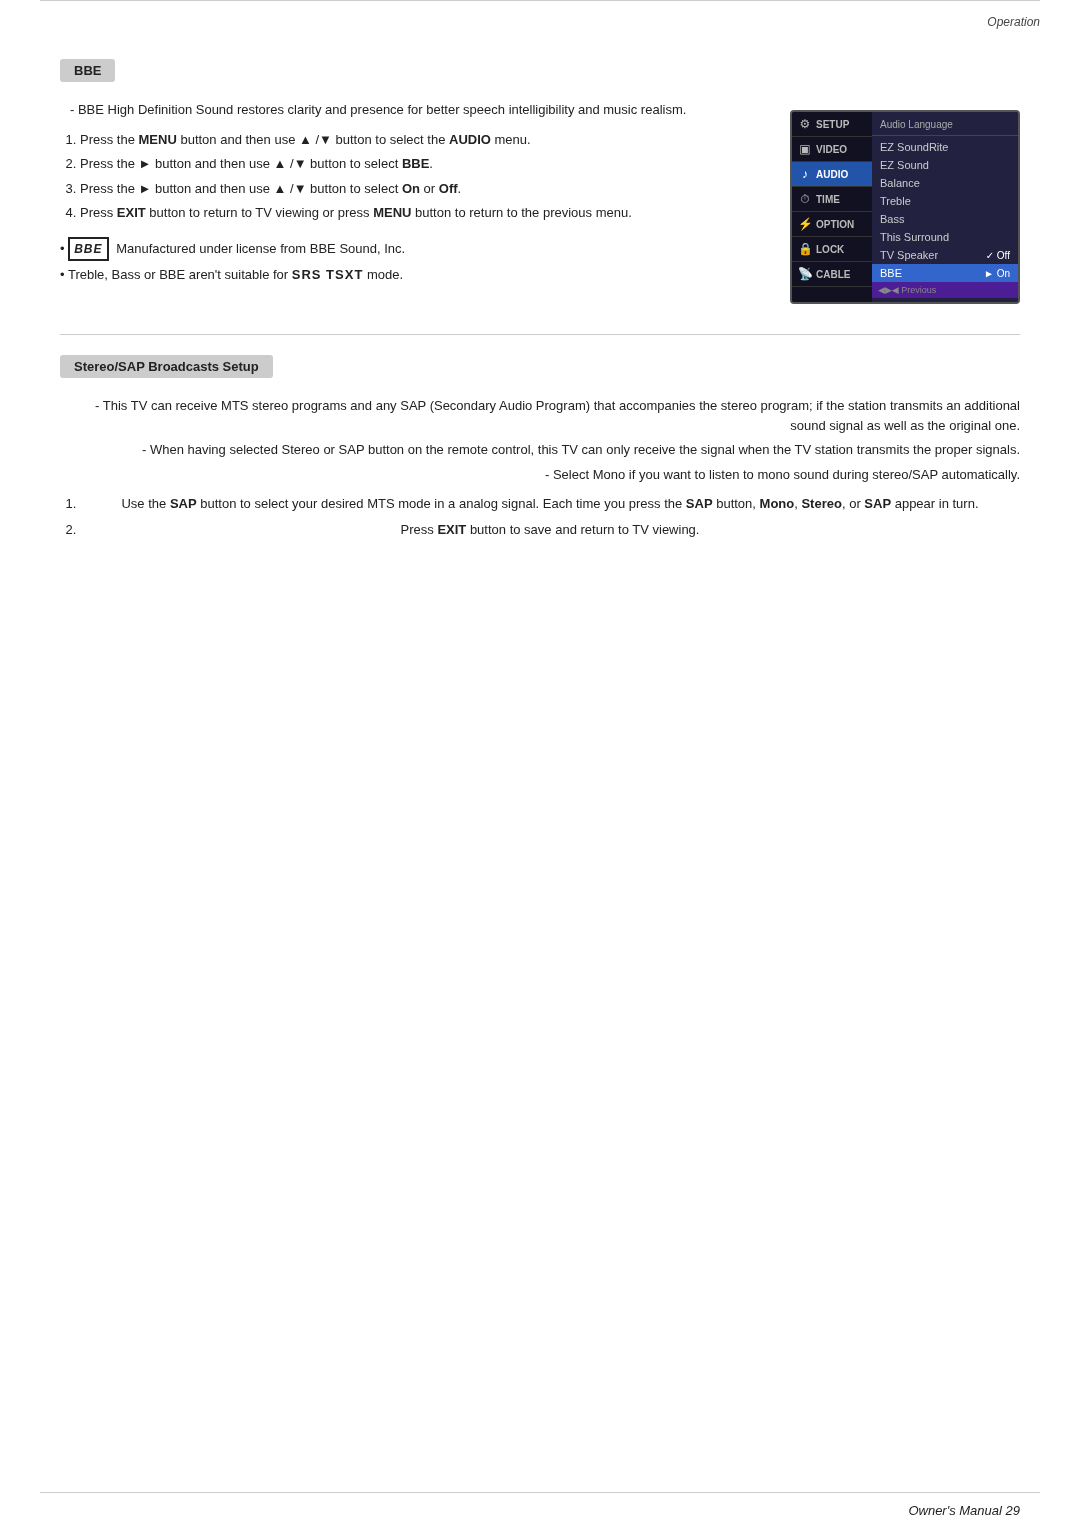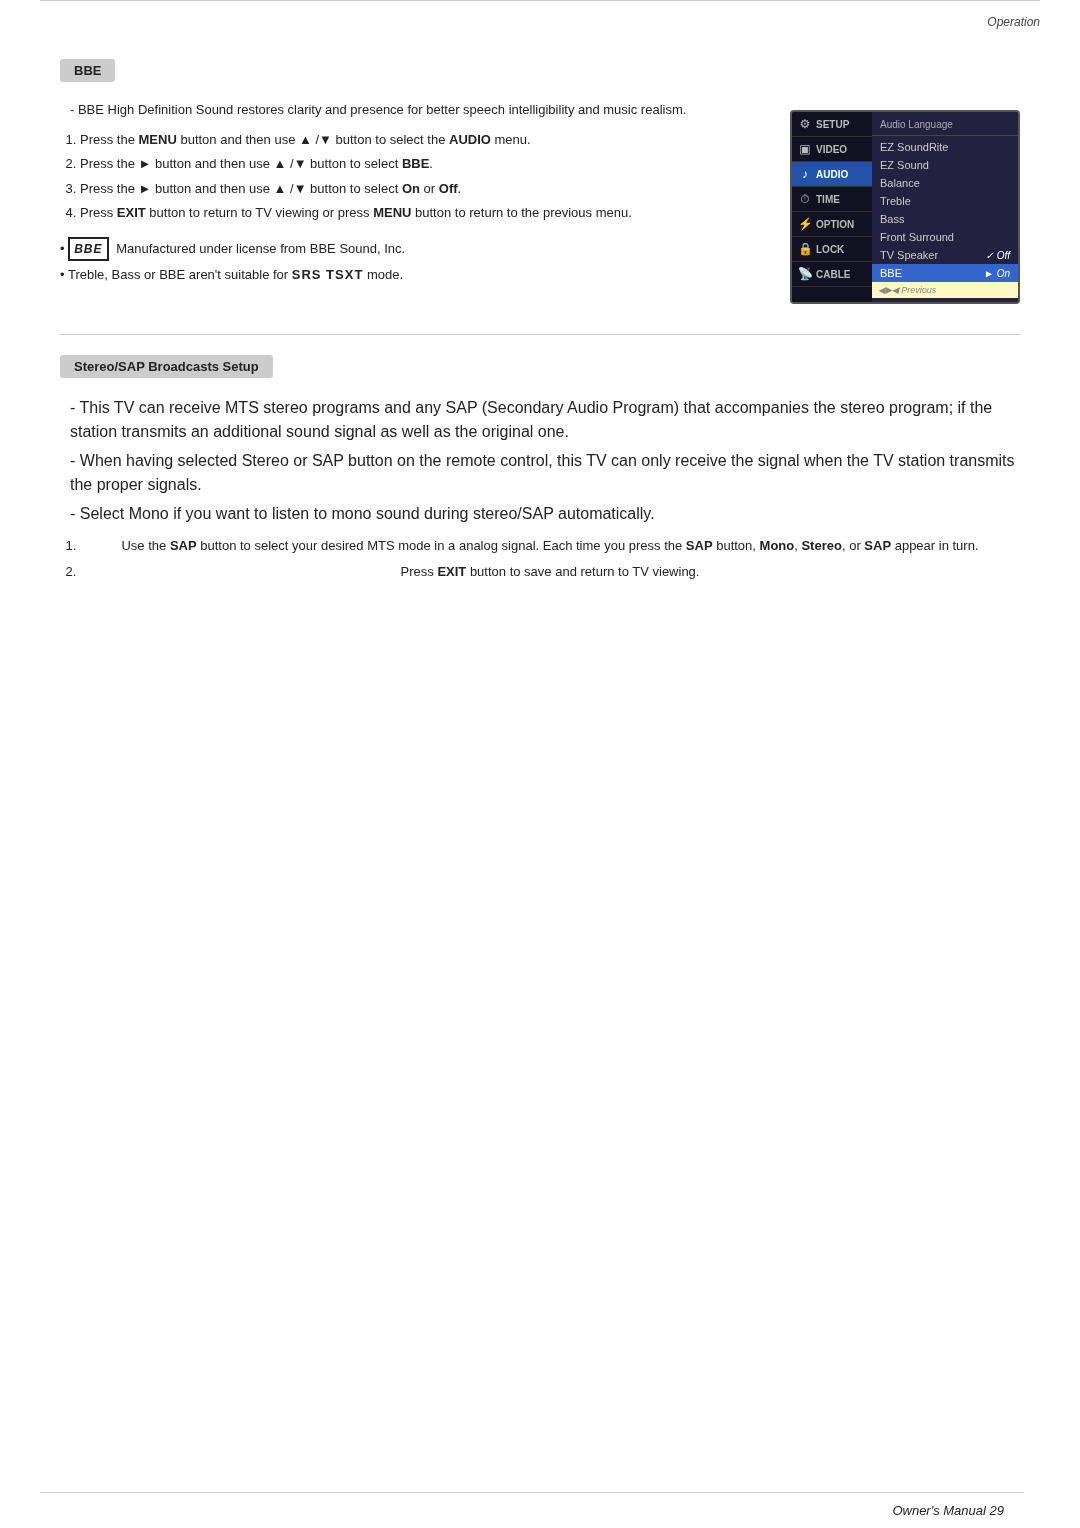--- a/index.html
+++ b/index.html
@@ -146,48 +146,47 @@
     .tv-menu-item.highlighted {
       background: #3366cc;
       color: #fff;
     }
     .tv-menu-item .item-value {
       display: flex;
       align-items: center;
       gap: 4px;
       color: #fff;
       font-size: 10px;
-      font-style: italic;
     }
     .tv-menu-footer {
-      background: #fef9c3;
+      background: #4c1d95;
       padding: 3px 6px;
       color: #888;
       font-size: 9px;
       display: flex;
       align-items: center;
       gap: 4px;
-      font-style: italic;
     }
     .divider-section {
       border-top: 1px solid #ccc;
       margin: 20px 0;
     }
     .stereo-section {
       margin-top: 10px;
     }
     .stereo-section ul {
       list-style: none;
       padding-left: 10px;
       margin-bottom: 10px;
     }
     .stereo-section ul li {
       margin-bottom: 5px;
-      font-size: 16px;
+      font-size: 13px;
       line-height: 1.5;
+      text-align: right;
     }
     .stereo-section ul li::before {
       content: "- ";
     }
     .stereo-section ol {
       padding-left: 20px;
       margin-bottom: 10px;
     }
     .stereo-section ol li {
       margin-bottom: 6px;
@@ -308,21 +307,21 @@
             <div class="tv-menu-item">
               <span>Balance</span>
             </div>
             <div class="tv-menu-item">
               <span>Treble</span>
             </div>
             <div class="tv-menu-item">
               <span>Bass</span>
             </div>
             <div class="tv-menu-item">
-              <span>Front Surround</span>
+              <span>This Surround</span>
             </div>
             <div class="tv-menu-item">
               <span>TV Speaker</span>
               <span class="item-value">✓ Off</span>
             </div>
             <div class="tv-menu-item highlighted">
               <span>BBE</span>
               <span class="item-value">► On</span>
             </div>
             <div class="tv-menu-footer">
@@ -353,20 +352,20 @@
         </li>
         <li style="margin-top:6px;">
           Press <strong>EXIT</strong> button to save and return to TV viewing.
         </li>
       </ol>
 
     </div>
 
   </div>
 
-  <div style="position:absolute; bottom:0; left:0; right:16px;">
+  <div style="position:absolute; bottom:0; left:0; right:0;">
     <div style="border-top:1px solid #ccc; margin: 0 40px;"></div>
     <div style="display:flex; justify-content:flex-end; padding: 10px 60px;">
       <em>Owner's Manual  29</em>
     </div>
   </div>
 
 </div>
 
 </body></html>

